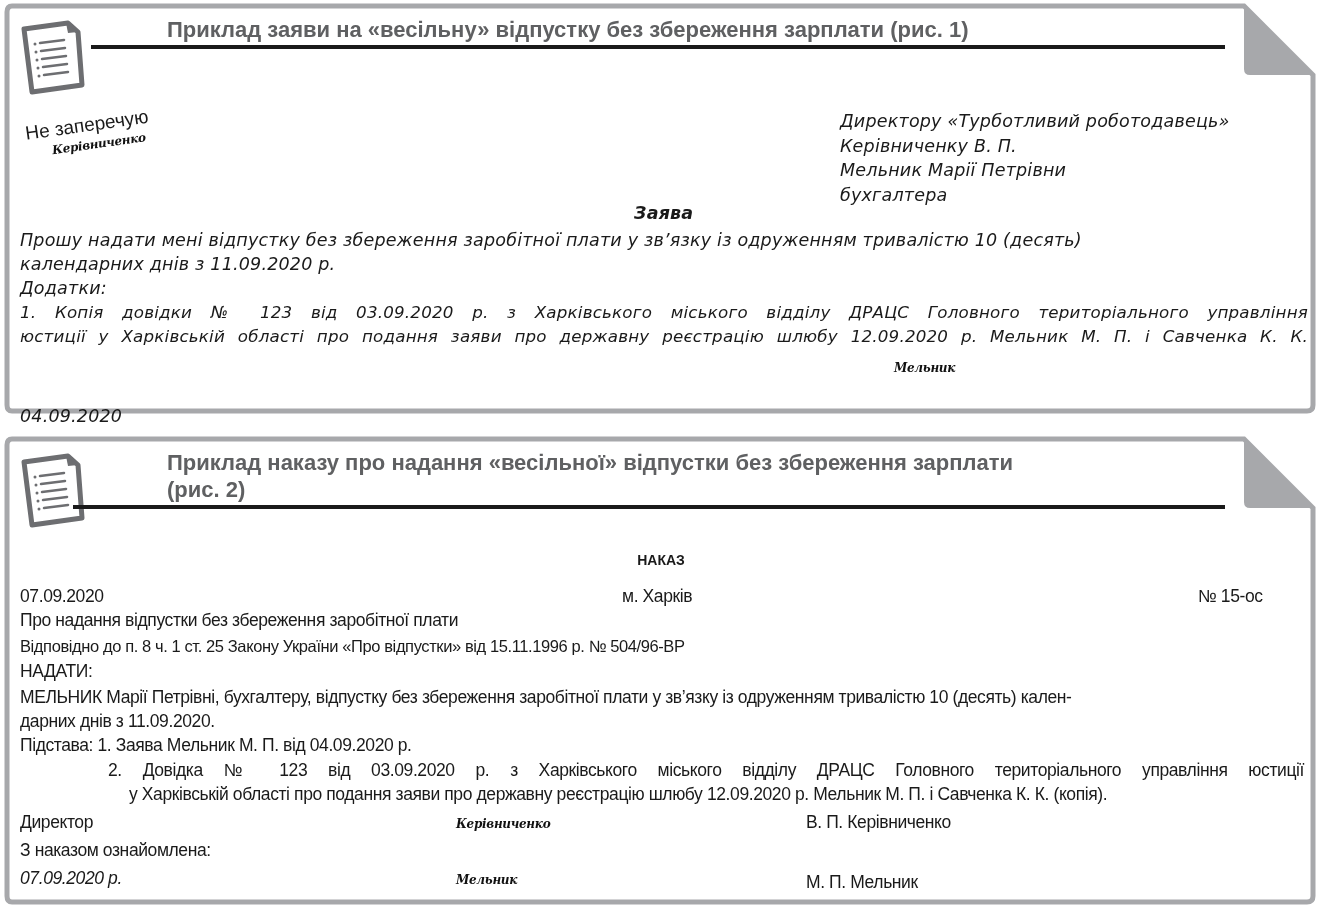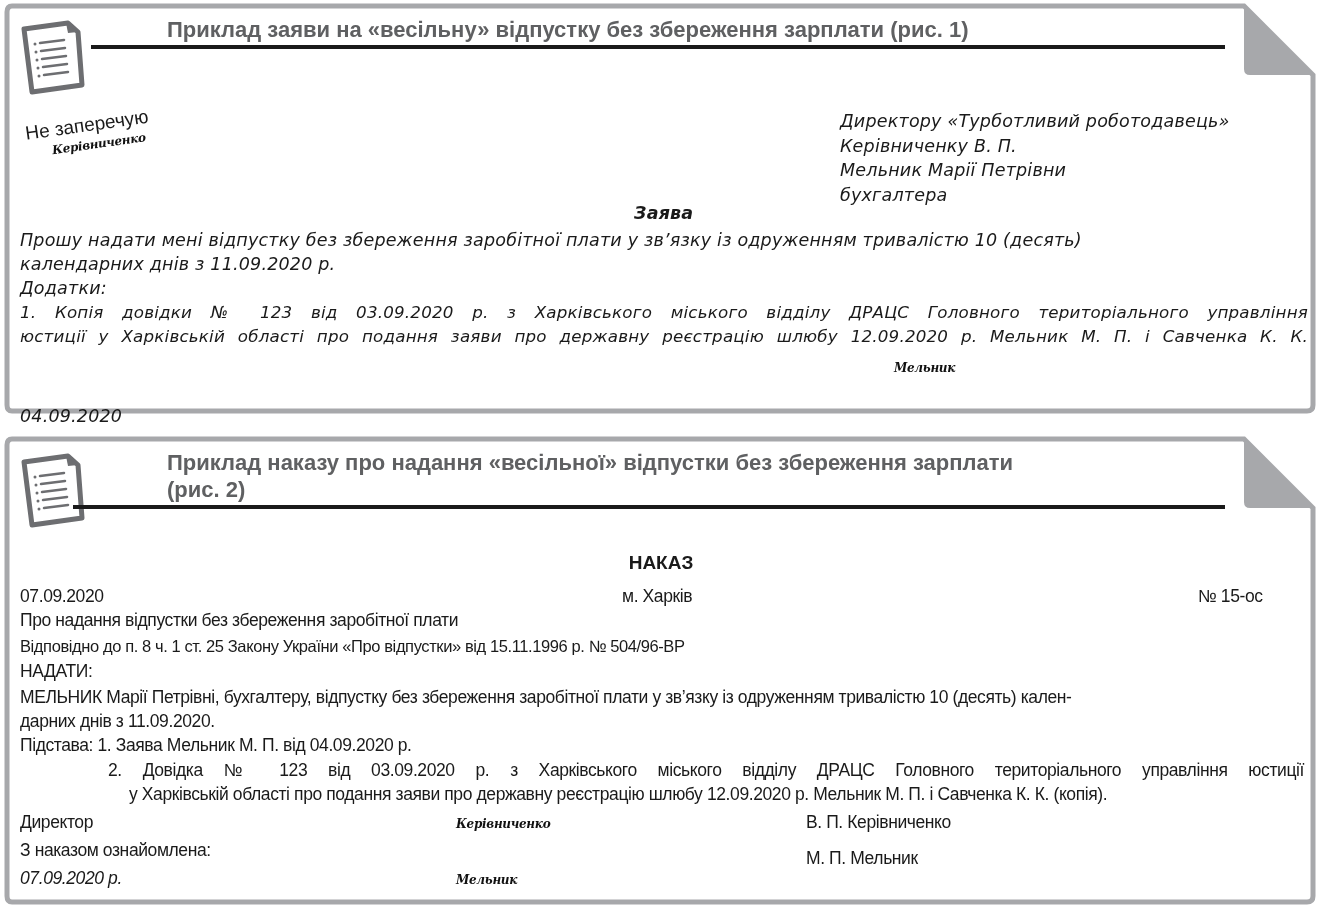--- a/index.html
+++ b/index.html
@@ -93,21 +93,21 @@
         <circle cx="20" cy="49" r="1.5"></circle>
         <circle cx="21" cy="57" r="1.5"></circle>
       </g>
   </svg>
   <div class="title abs" style="left:163px;top:13px;">
     <div>Приклад наказу про надання «весільної» відпустки без збереження зарплати</div>
     <div>(рис. 2)</div>
   </div>
   <div class="rule" style="left:69px;top:69px;width:1152px;"></div>
 
-  <div class="abs print" style="left:0;width:1314px;text-align:center;top:116px;font-weight:bold;font-size:19px;">НАКАЗ</div>
+  <div class="abs print" style="left:0;width:1314px;text-align:center;top:116px;font-weight:bold;font-size:14px;">НАКАЗ</div>
 
   <div class="abs cond" style="left:16px;top:150px;">07.09.2020</div>
   <div class="abs cond" style="left:618px;top:150px;">м. Харків</div>
   <div class="abs cond" style="left:1194px;top:150px;">№ 15-ос</div>
 
   <div class="abs cond" style="left:16px;top:174px;">Про надання відпустки без збереження заробітної плати</div>
   <div class="abs cond" style="left:16px;top:201px;font-size:16.5px;">Відповідно до п. 8 ч. 1 ст. 25 Закону України «Про відпустки» від 15.11.1996 р. № 504/96-ВР</div>
   <div class="abs cond" style="left:16px;top:225px;">НАДАТИ:</div>
   <div class="abs cond" style="left:16px;top:251px;">МЕЛЬНИК Марії Петрівні, бухгалтеру, відпустку без збереження заробітної плати у зв’язку із одруженням тривалістю 10 (десять) кален-</div>
   <div class="abs cond" style="left:16px;top:275px;">дарних днів з 11.09.2020.</div>
@@ -116,14 +116,14 @@
   <div class="abs cond" style="left:125px;top:348px;">у Харківській області про подання заяви про державну реєстрацію шлюбу 12.09.2020 р. Мельник М. П. і Савченка К. К. (копія).</div>
 
   <div class="abs cond" style="left:16px;top:376px;">Директор</div>
   <div class="abs sig" style="left:452px;top:381px;">Керівниченко</div>
   <div class="abs cond" style="left:802px;top:376px;">В. П. Керівниченко</div>
 
   <div class="abs cond" style="left:16px;top:404px;">З наказом ознайомлена:</div>
 
   <div class="abs cond" style="left:16px;top:432px;font-style:italic;">07.09.2020 р.</div>
   <div class="abs sig" style="left:452px;top:437px;">Мельник</div>
-  <div class="abs cond" style="left:802px;top:412px;">М. П. Мельник</div>
+  <div class="abs cond" style="left:802px;top:436px;">М. П. Мельник</div>
 </div>
 
 </body></html>

